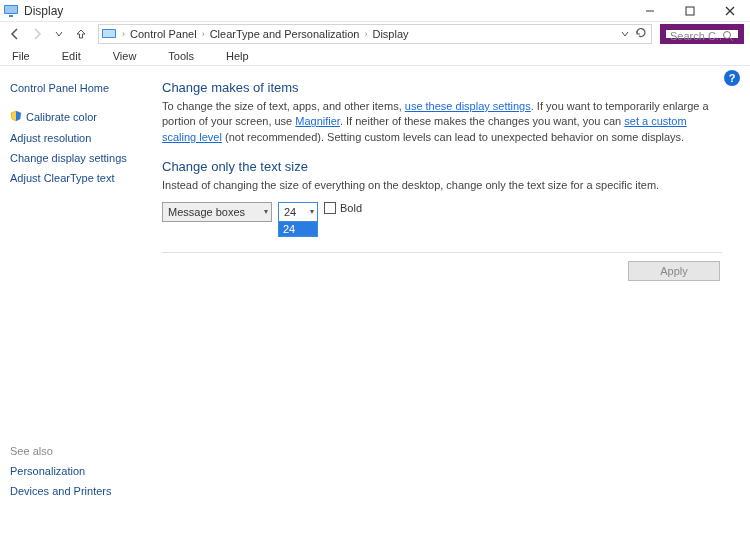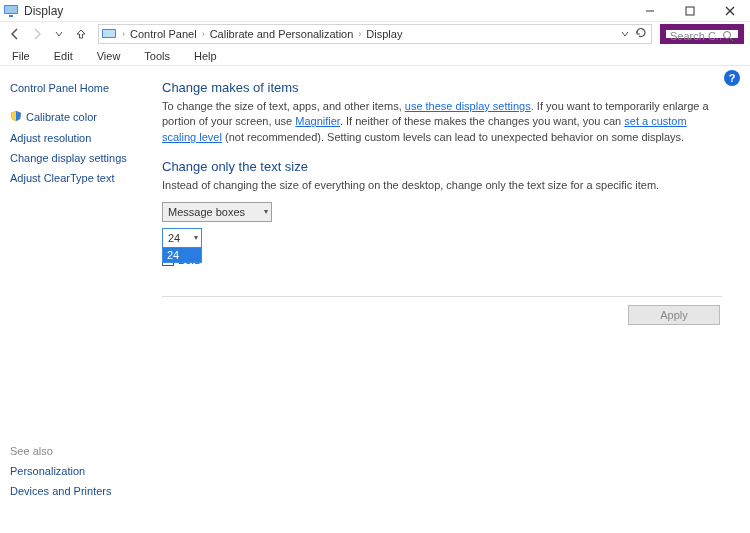--- a/index.html
+++ b/index.html
@@ -20,37 +20,37 @@
     .addrbar .pcicon { width: 18px; height: 14px; display: flex; align-items: center; justify-content: center; }
     .crumb { padding: 0 2px; color: #333; cursor: default; }
     .crumb-sep { color: #888; padding: 0 3px; font-size: 9px; }
     .addrbar .spacer { flex: 1; }
     .addrbar .tail { display: flex; align-items: center; color: #555; padding-right: 4px; gap: 6px; }
     .searchbox { width: 84px; height: 20px; border: 6px solid #701a75; display: flex; align-items: flex-start; padding: 0 4px; color: #888; font-style: italic; }
     .searchbox span { flex: 1; overflow: hidden; white-space: nowrap; font-style: normal; color: #888; font-size: 11px; }
     .searchbox svg { flex-shrink: 0; }
 
     
-    .menurow { display: flex; align-items: center; height: 20px; padding: 0 6px; gap: 12px; font-size: 11px; border-bottom: 1px solid #e8e8e8; position: relative; }
+    .menurow { display: flex; align-items: center; height: 20px; padding: 0 6px; gap: 20px; font-size: 11px; border-bottom: 1px solid #e8e8e8; position: relative; }
     .menuitem { padding: 1px 6px; }
 
     
     .content { display: flex; height: calc(533px - 22px - 24px - 20px); position: relative; }
     .sidebar { width: 150px; padding: 12px 10px; display: flex; flex-direction: column; }
     .sidelink { color: #1a4b8c; padding: 4px 0; font-size: 11px; cursor: default; }
     .sidelink.row { display: flex; align-items: center; gap: 4px; }
     .seealso-block { margin-top: auto; margin-bottom: 20px; }
     .seealso { color: #888; padding: 4px 0; }
 
     .main { flex: 1; padding: 14px 28px 14px 12px; position: relative; }
     .heading { color: #1a4b8c; font-size: 13px; margin-bottom: 4px; }
     .para { color: #444; font-size: 11px; line-height: 1.4; margin-bottom: 14px; }
     .link { color: #1a6bd8; text-decoration: underline; }
 
-    .controlsrow { display: flex; align-items: flex-start; gap: 6px; margin-top: 8px; position: relative; flex-direction: column; }
+    .controlsrow { display: flex; align-items: flex-start; gap: 6px; margin-top: 8px; position: relative; }
     .combo { border: 1px solid #a0a0a0; background: #eee; height: 20px; display: flex; align-items: center; padding: 0 3px 0 5px; font-size: 11px; }
     .combo .arrow { margin-left: auto; font-size: 8px; color: #555; padding-left: 8px; }
     .combo.sel { border: 1px solid #3a8be0; background: #fff; }
     .combo-wrap { position: relative; }
     .dropdown { position: absolute; top: 19px; left: 0; border: 1px solid #3a8be0; background: #fff; width: 40px; font-size: 11px; }
     .dropdown div { background: #2a7de0; color: #fff; padding: 1px 4px; }
     .checklabel { display: flex; align-items: flex-start; gap: 4px; }
     .checkbox { width: 12px; height: 12px; border: 1px solid #555; }
 
     .hr { border: none; border-top: 1px solid #ddd; margin: 30px 0 8px 0; }
@@ -112,21 +112,21 @@
   <div class="addrbar">
     <span class="pcicon">
         <svg width="16" height="12">
           <rect x="0" y="1" width="14" height="9" rx="1" fill="#3a8be0"></rect>
           <rect x="1" y="2" width="12" height="7" fill="#bde0ff"></rect>
         </svg>
       </span>
     <span class="crumb-sep">›</span>
     <span class="crumb">Control Panel</span>
     <span class="crumb-sep">›</span>
-    <span class="crumb">Calibrate and Personalization</span>
+    <span class="crumb">ClearType and Personalization</span>
     <span class="crumb-sep">›</span>
     <span class="crumb">Display</span>
     <span class="spacer"></span>
     <span class="tail">
       <span><svg width="8" height="8">
             <path d="M1 2 L4 6 L7 2" fill="none" stroke="#555" stroke-width="1"></path>
           </svg></span>
       <span><svg width="12" height="12">
             <path d="M2 6 A4 4 0 1 1 4 9" fill="none" stroke="#555" stroke-width="1.2"></path>
             <path d="M2 4 L2 7 L5 7" fill="none" stroke="#555" stroke-width="1.2"></path>

